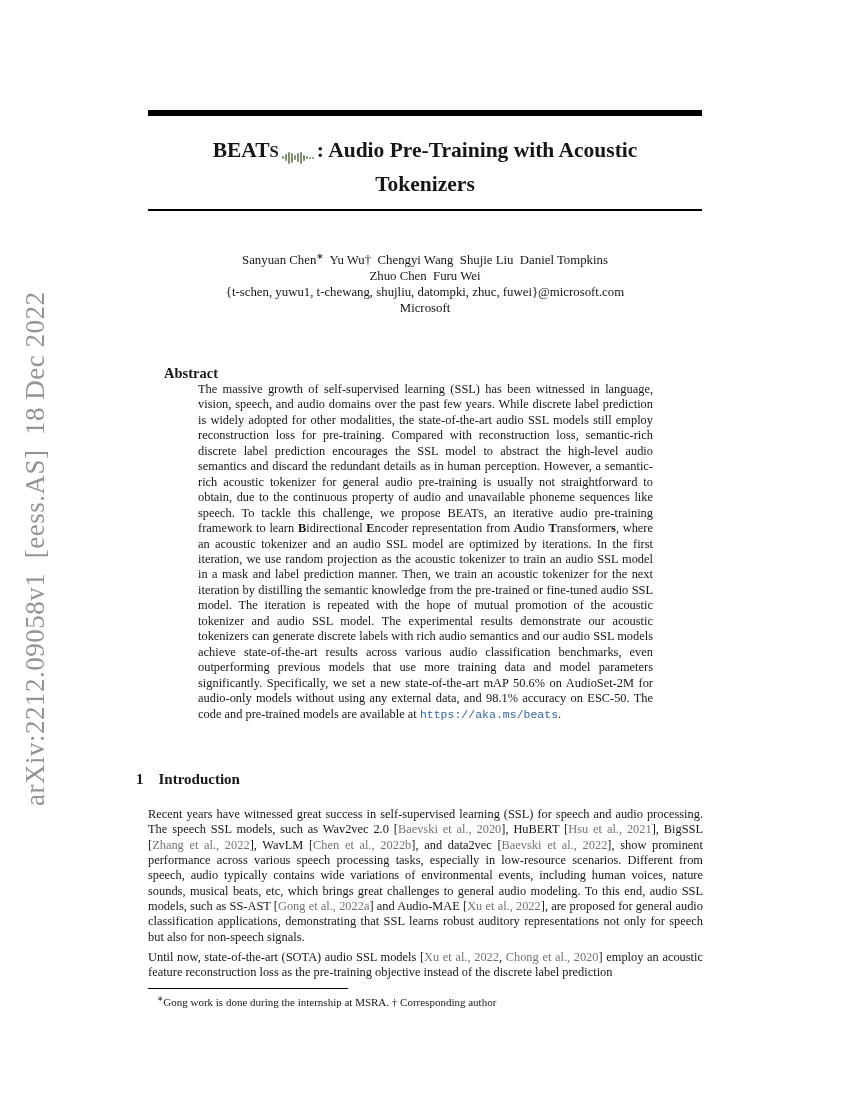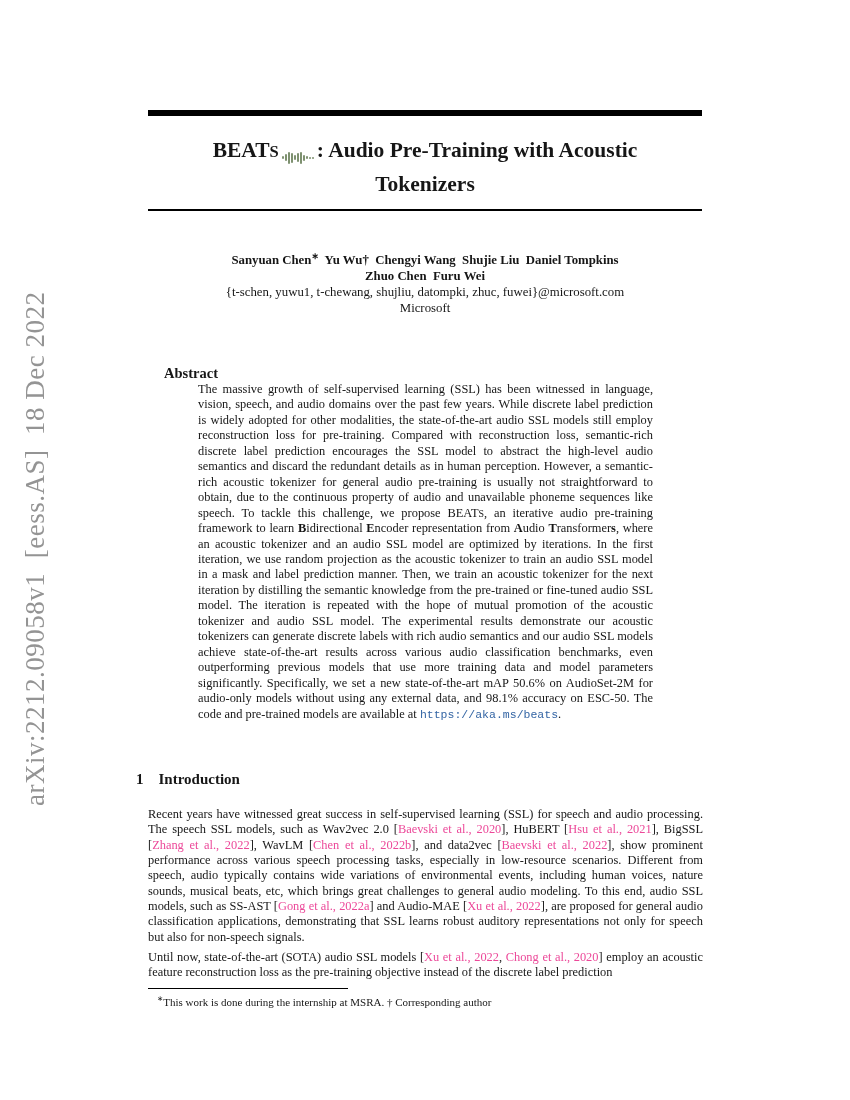--- a/index.html
+++ b/index.html
@@ -63,21 +63,21 @@
     margin: 0 1px 0 0;
     border-radius: 1.5px;
   }
 
   
   .authors {
     position: absolute; left: 148px; top: 248px; width: 554px;
     text-align: center;
   }
   .auth-line { white-space: pre-wrap; line-height: 16px; font-size: 12.8px; }
-  .auth-line.bold { font-weight: bold; }
+  .auth-line.bold { font-weight: normal; }
   .sup { vertical-align: super; font-size: 68%; }
 
   
   .abstract-heading {
     position: absolute; left: 148px; top: 349px; width: 554px;
     margin: 16px; text-align: left;
     font-size: 14.5px; font-weight: bold;
   }
   .abstract-body {
     position: absolute; left: 198px; top: 382px; width: 455px;
@@ -99,21 +99,21 @@
     margin: 0;
     font-size: 12.4px; line-height: 15.35px;
     text-align: justify;
   }
   .p1 { top: 807px; }
   .p2 { top: 950px; }
 
   
   .b { font-weight: bold; }
   .sc { font-size: 80%; }
-  .cite { color: #ec4899; }
+  .cite { color: #737373; }
   .mono {
     font-family: "Liberation Mono", monospace;
     color: #3465a4;
     font-size: 93%;
   }
 
   
   .footnote {
     position: absolute; left: 148px; top: 992px; width: 554px;
     margin: 0; font-size: 11px; line-height: 14px;
@@ -160,15 +160,15 @@
   <p class="abstract-body"><span>The massive growth of self-supervised learning (SSL) has been witnessed in language, vision, speech, and audio domains over the past few years. While discrete label prediction is widely adopted for other modalities, the state-of-the-art audio SSL models still employ reconstruction loss for pre-training. Compared with reconstruction loss, semantic-rich discrete label prediction encourages the SSL model to abstract the high-level audio semantics and discard the redundant details as in human perception. However, a semantic-rich acoustic tokenizer for general audio pre-training is usually not straightforward to obtain, due to the continuous property of audio and unavailable phoneme sequences like speech. To tackle this challenge, we propose BEAT</span><span class="sc">S</span><span>, an iterative audio pre-training framework to learn </span><span class="b">B</span><span>idirectional </span><span class="b">E</span><span>ncoder representation from </span><span class="b">A</span><span>udio </span><span class="b">T</span><span>ransformer</span><span class="b">s</span><span>, where an acoustic tokenizer and an audio SSL model are optimized by iterations. In the first iteration, we use random projection as the acoustic tokenizer to train an audio SSL model in a mask and label prediction manner. Then, we train an acoustic tokenizer for the next iteration by distilling the semantic knowledge from the pre-trained or fine-tuned audio SSL model. The iteration is repeated with the hope of mutual promotion of the acoustic tokenizer and audio SSL model. The experimental results demonstrate our acoustic tokenizers can generate discrete labels with rich audio semantics and our audio SSL models achieve state-of-the-art results across various audio classification benchmarks, even outperforming previous models that use more training data and model parameters significantly. Specifically, we set a new state-of-the-art mAP 50.6% on AudioSet-2M for audio-only models without using any external data, and 98.1% accuracy on ESC-50. The code and pre-trained models are available at </span><span class="mono">https://aka.ms/beats</span><span>.</span></p>
 
   <h2 class="section-heading"><span class="sec-num">1</span><span>Introduction</span></h2>
 
   <p class="body-p p1"><span>Recent years have witnessed great success in self-supervised learning (SSL) for speech and audio processing. The speech SSL models, such as Wav2vec 2.0 [</span><span class="cite">Baevski et al., 2020</span><span>], HuBERT [</span><span class="cite">Hsu et al., 2021</span><span>], BigSSL [</span><span class="cite">Zhang et al., 2022</span><span>], WavLM [</span><span class="cite">Chen et al., 2022b</span><span>], and data2vec [</span><span class="cite">Baevski et al., 2022</span><span>], show prominent performance across various speech processing tasks, especially in low-resource scenarios. Different from speech, audio typically contains wide variations of environmental events, including human voices, nature sounds, musical beats, etc, which brings great challenges to general audio modeling. To this end, audio SSL models, such as SS-AST [</span><span class="cite">Gong et al., 2022a</span><span>] and Audio-MAE [</span><span class="cite">Xu et al., 2022</span><span>], are proposed for general audio classification applications, demonstrating that SSL learns robust auditory representations not only for speech but also for non-speech signals.</span></p>
 
   <p class="body-p p2"><span>Until now, state-of-the-art (SOTA) audio SSL models [</span><span class="cite">Xu et al., 2022</span><span>, </span><span class="cite">Chong et al., 2020</span><span>] employ an acoustic feature reconstruction loss as the pre-training objective instead of the discrete label prediction</span></p>
 
   <div class="footnote-rule"></div>
 
-  <p class="footnote"><span class="sup">∗</span><span>This work is done during the internship at MSRA. † Corresponding author</span></p>
+  <p class="footnote"><span class="sup">∗</span><span>Gong work is done during the internship at MSRA. † Corresponding author</span></p>
 
 </div>
 
 </body></html>

